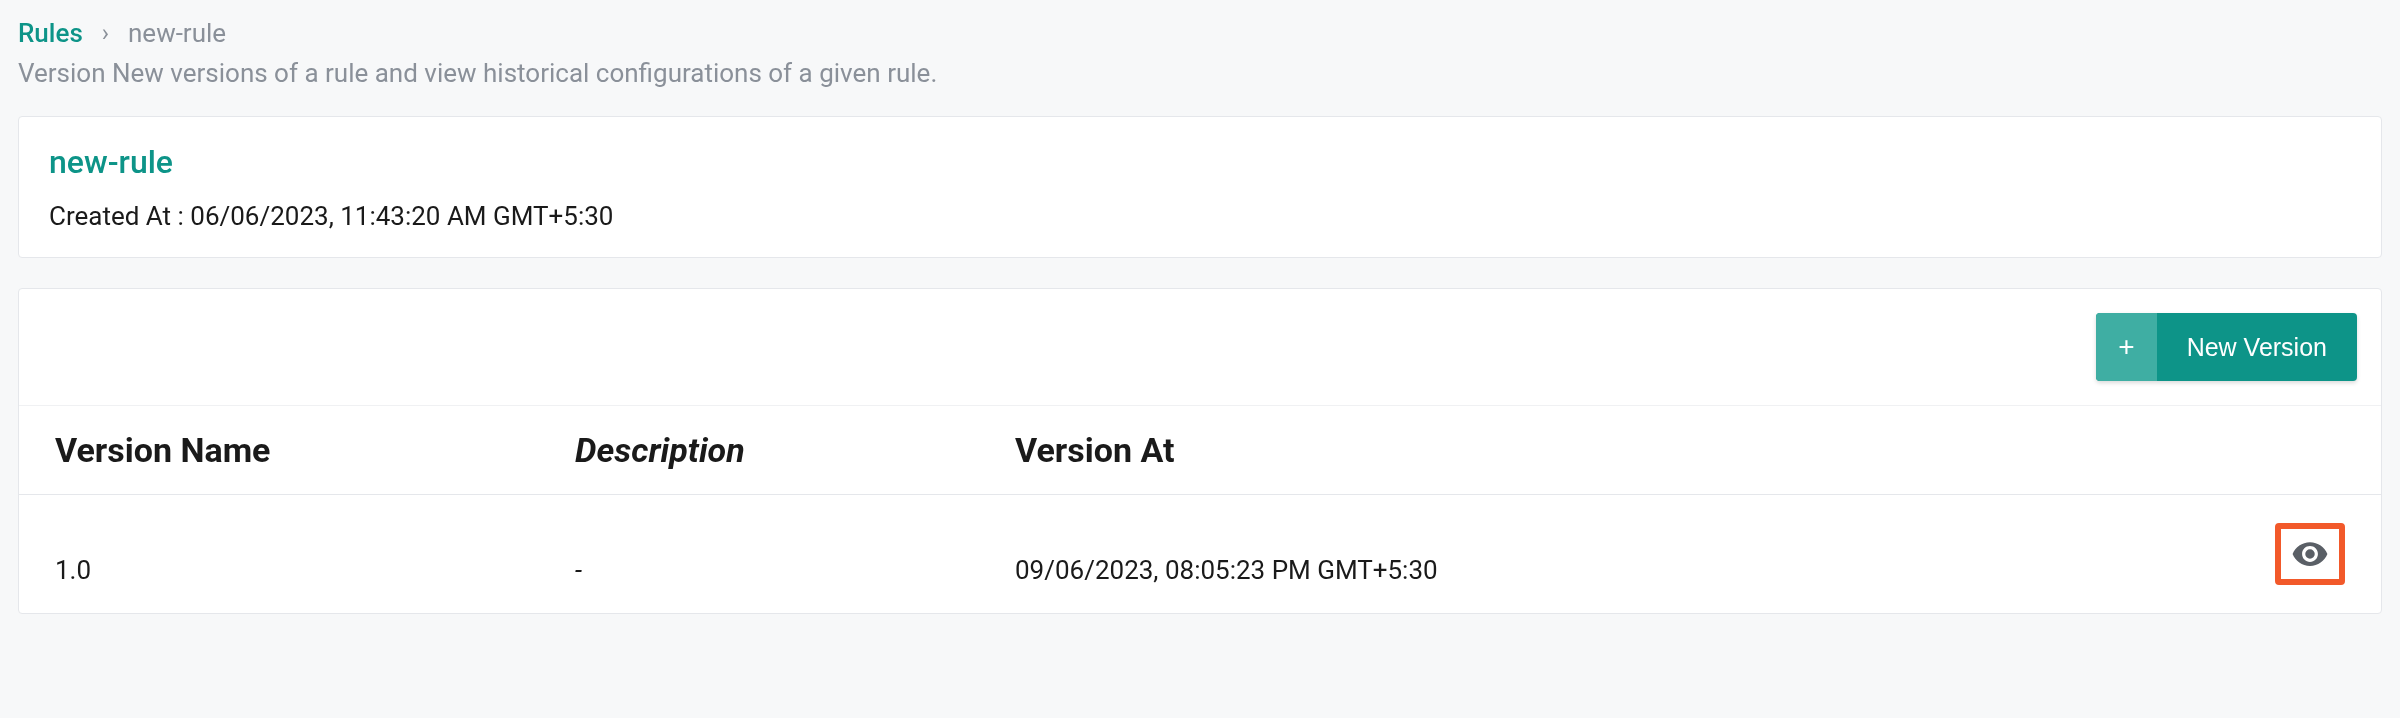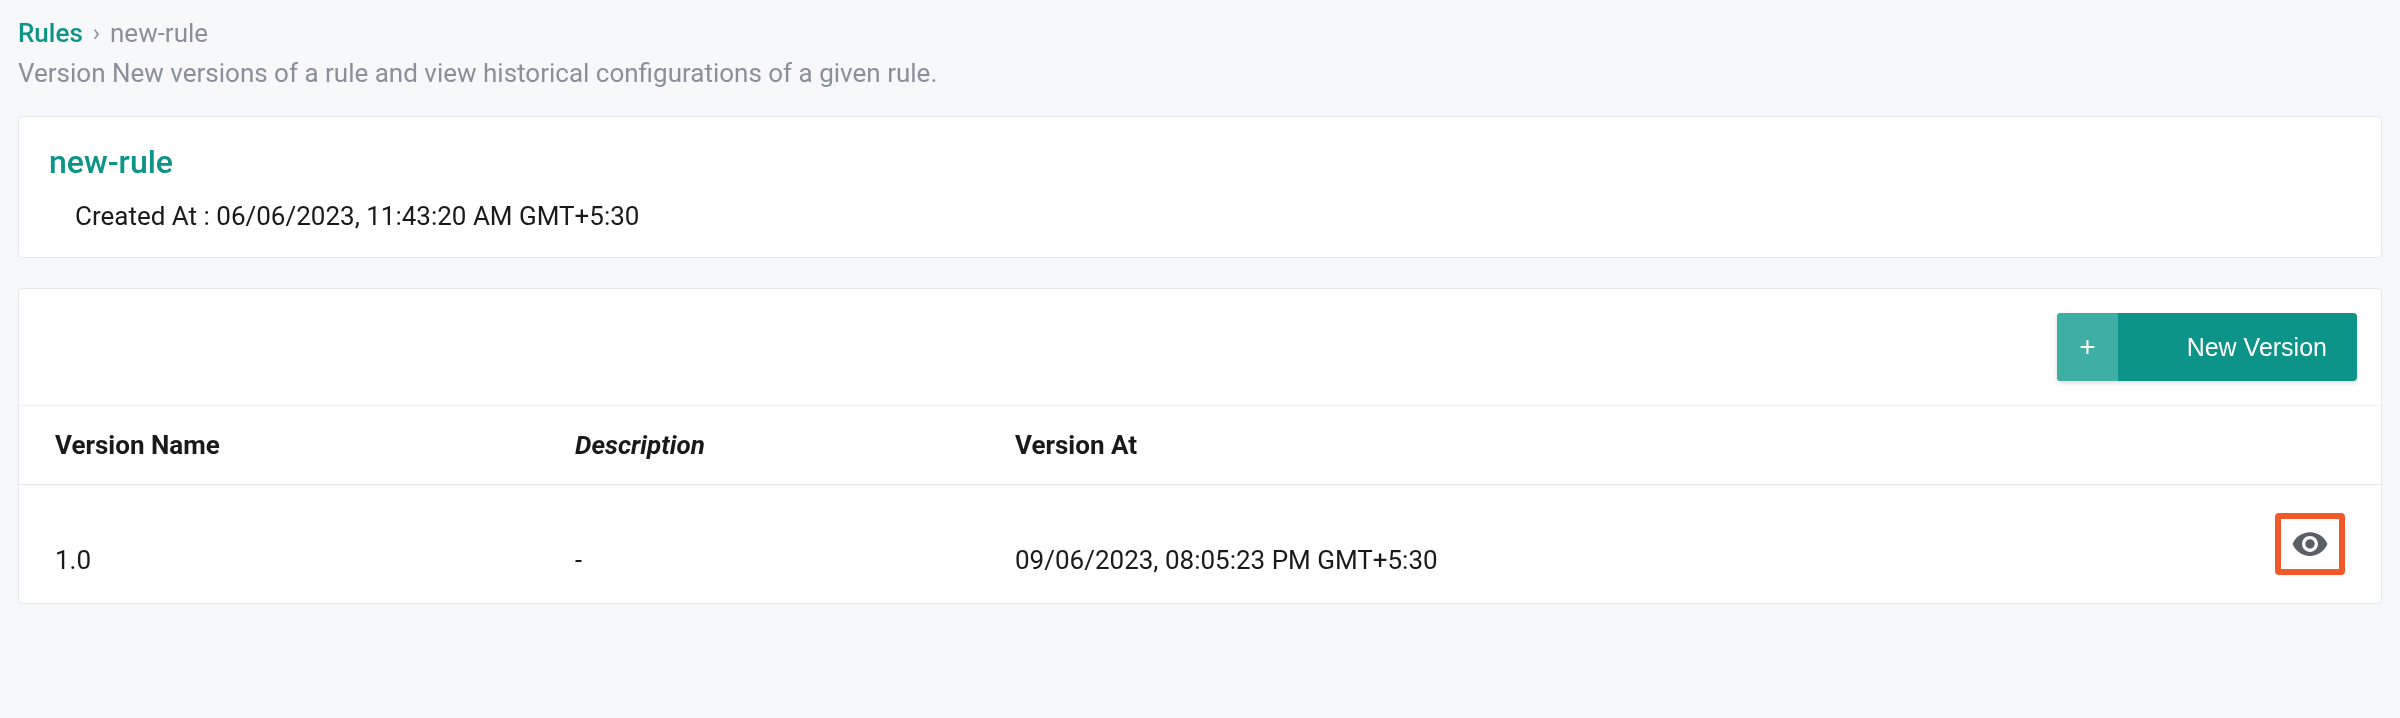--- a/index.html
+++ b/index.html
@@ -11,21 +11,21 @@
       font-family: -apple-system, BlinkMacSystemFont, "Segoe UI", Roboto, "Helvetica Neue", Arial, sans-serif;
       background: #f7f8f9;
       color: #1a1a1a;
       width: 2400px;
       height: 718px;
       padding: 18px;
     }
     .breadcrumb {
       display: flex;
       align-items: center;
-      gap: 10px;
+      gap: 19px;
       font-size: 26px;
       margin-bottom: 10px;
     }
     .breadcrumb-link {
       color: #0d9488;
       font-weight: 500;
       cursor: pointer;
     }
     .breadcrumb-sep {
       color: #8a9099;
@@ -49,21 +49,20 @@
     }
     .card-title {
       color: #0d9488;
       font-size: 32px;
       font-weight: 500;
       margin-bottom: 20px;
     }
     .card-meta {
       color: #1a1a1a;
       font-size: 26px;
-      margin-left: 26px;
     }
     .versions-card {
       background: #fff;
       border: 1px solid #e5e7eb;
       border-radius: 4px;
     }
     .versions-toolbar {
       display: flex;
       justify-content: flex-end;
       padding: 24px 24px 24px 24px;
@@ -87,34 +86,33 @@
       display: flex;
       align-items: center;
       justify-content: center;
       font-size: 28px;
       font-weight: 300;
     }
     .btn-new-version .label-seg {
       padding: 18px 30px;
       display: flex;
       align-items: center;
-      margin-left: 39px;
     }
     .versions-table {
       width: 100%;
     }
     .versions-header {
       display: flex;
       align-items: center;
       padding: 24px 36px;
       border-bottom: 1px solid #e5e7eb;
       border-top: 1px solid #f0f1f3;
     }
     .versions-header .col {
-      font-size: 26px;
+      font-size: 34px;
       font-weight: 700;
       color: #1a1a1a;
     }
     .versions-row {
       display: flex;
       align-items: flex-end;
       padding: 28px 36px;
     }
     .versions-row .col {
       font-size: 26px;

